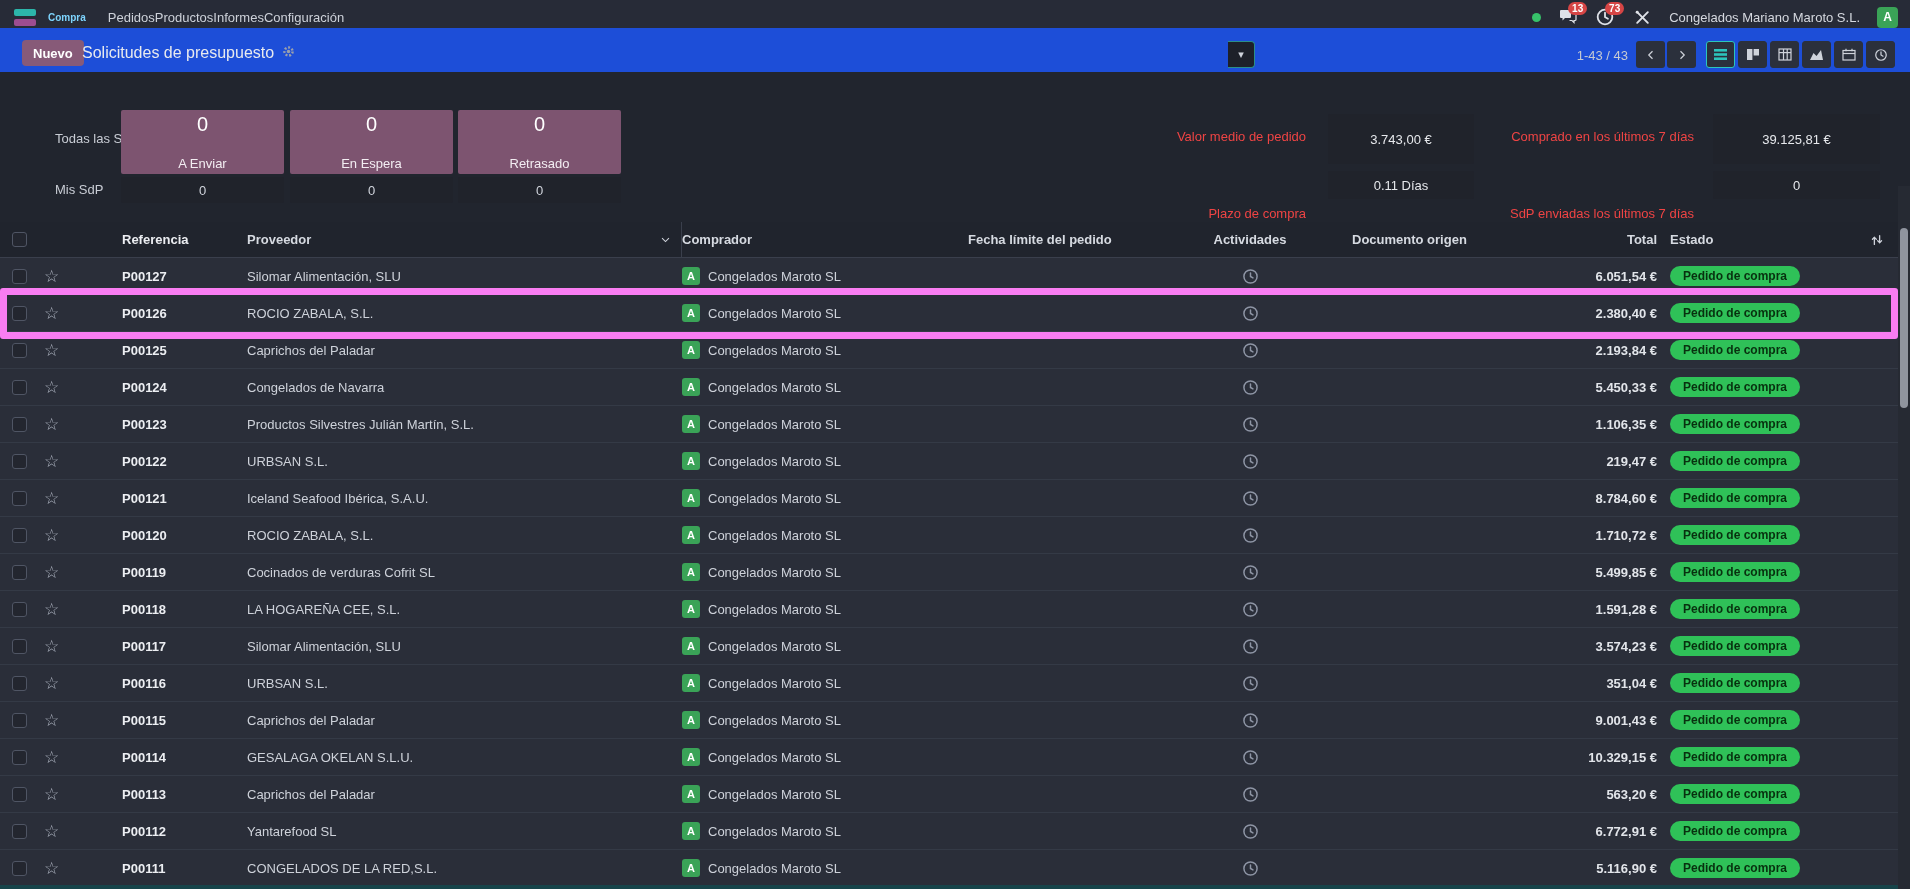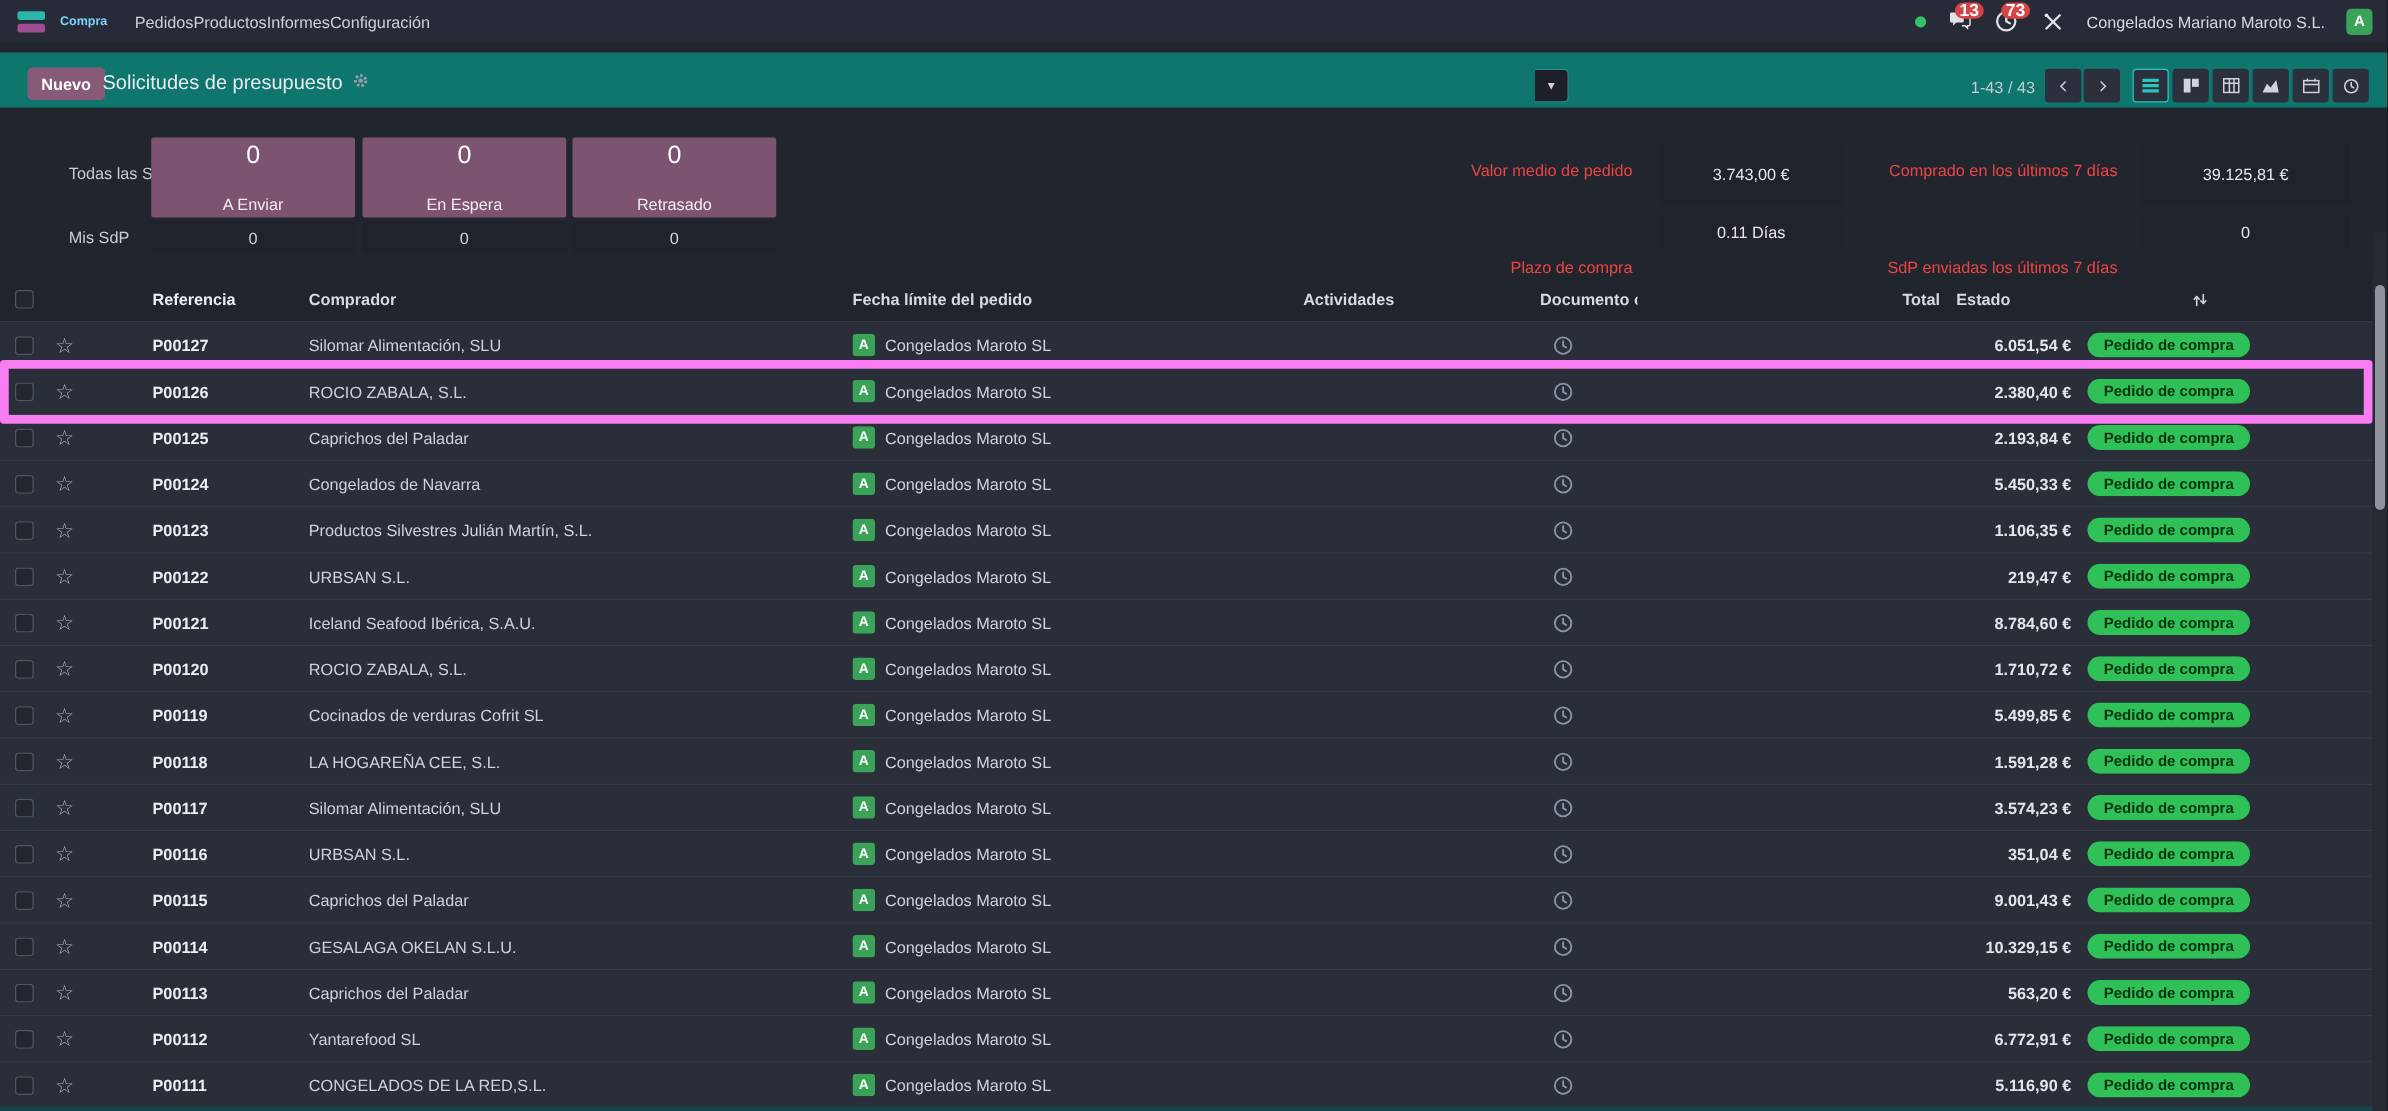--- a/index.html
+++ b/index.html
@@ -20,27 +20,27 @@
   .logo .bar.t { background:#2cb5aa; }
   .logo .bar.b { background:#9d4d90; }
   .appname { color:#7dd3fc; font-size:10px; font-weight:700; margin-left:12px; }
   .menus { display:flex; margin-left:22px; }
   .menus .mi { color:#cdd1d9; cursor:pointer; }
   .nav-right { margin-left:auto; display:flex; align-items:center; gap:17px; padding-right:12px; }
   .presence-dot { width:9px; height:9px; border-radius:50%; background:#37c26a; }
   .icon-wrap { position:relative; width:20px; height:20px; display:flex; align-items:center; justify-content:center; }
   .redbadge {
     position:absolute; top:-5px; right:-9px; background:#d64545; color:#fff;
-    font-size:14px; line-height:13px; padding:0 4px; border-radius:8px; font-weight:700;
+    font-size:10px; line-height:13px; padding:0 4px; border-radius:8px; font-weight:700;
   }
   .company { color:#d5d8df; }
   .avatar-top { width:21px; height:21px; border-radius:4px; background:#3aa357; color:#fff; font-weight:700; font-size:12px; display:flex; align-items:center; justify-content:center; }
 
   
-  .cpanel { position:absolute; left:0; top:42px; width:1910px; height:44px; background:#0f766e; }
+  .cpanel { position:absolute; left:0; top:28px; width:1910px; height:44px; background:#1d4ed8; }
   .btn-new {
     position:absolute; left:22px; top:12px; height:26px; padding:0 11px;
     background:#875a78; color:#fff; font-weight:700; font-size:13px;
     border:none; border-radius:4px; cursor:pointer;
   }
   .breadcrumb { position:absolute; left:82px; top:16px; color:#e8eaee; font-size:16px; display:flex; align-items:center; gap:8px; }
   .search {
     position:absolute; left:709px; top:13px; width:519px; height:27px;
     background:#1d2029; border:1px solid #2a8e8a; border-radius:4px 0 0 4px;
     display:flex; align-items:center; padding:0 8px; gap:6px;
@@ -277,20 +277,26 @@
     <div class="stat-box sb-b sb-r2">0</div>
   </div>
 
   <div class="table">
     <div class="thead">
       <div class="c cb-c">
           <span class="cb"></span>
         </div>
       <div class="c"></div>
       <div class="c ref-c">Referencia</div>
+      <div class="c hdr-prov">
+        <span>Proveedor</span>
+        <svg width="11" height="11" viewBox="0 0 16 16" fill="none">
+            <polyline points="3,6 8,11 13,6" stroke="#cfd3db" stroke-width="1.5"></polyline>
+          </svg>
+      </div>
       <div class="c">Comprador</div>
       <div class="c">Fecha límite del pedido</div>
       <div class="c hdr-center">Actividades</div>
       <div class="c doc-c">Documento origen</div>
       <div class="c hdr-right">Total</div>
       <div class="c estado-c">Estado</div>
       <div class="c adjust-c">
         <svg width="14" height="14" viewBox="0 0 16 16" fill="none" stroke="#cfd3db" stroke-width="1.5" stroke-linecap="round">
           <line x1="5" y1="13" x2="5" y2="5"></line>
             <polyline points="2.8,7.2 5,5 7.2,7.2"></polyline>

